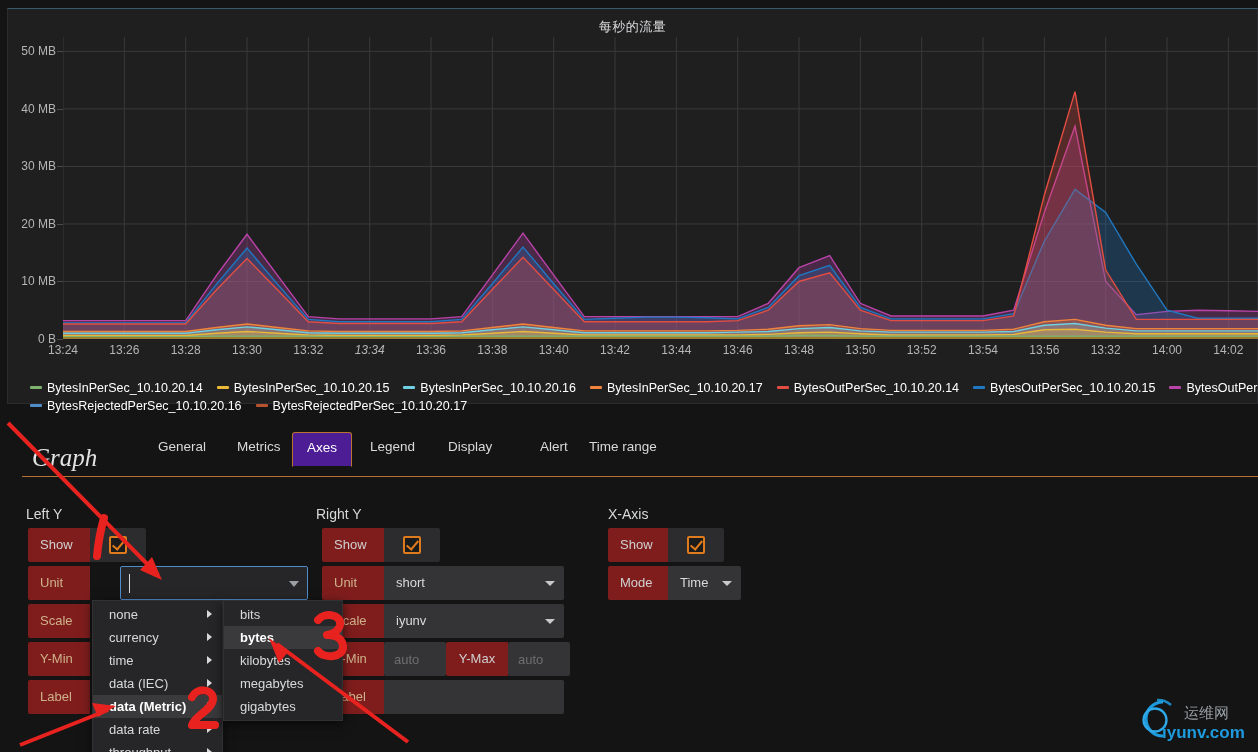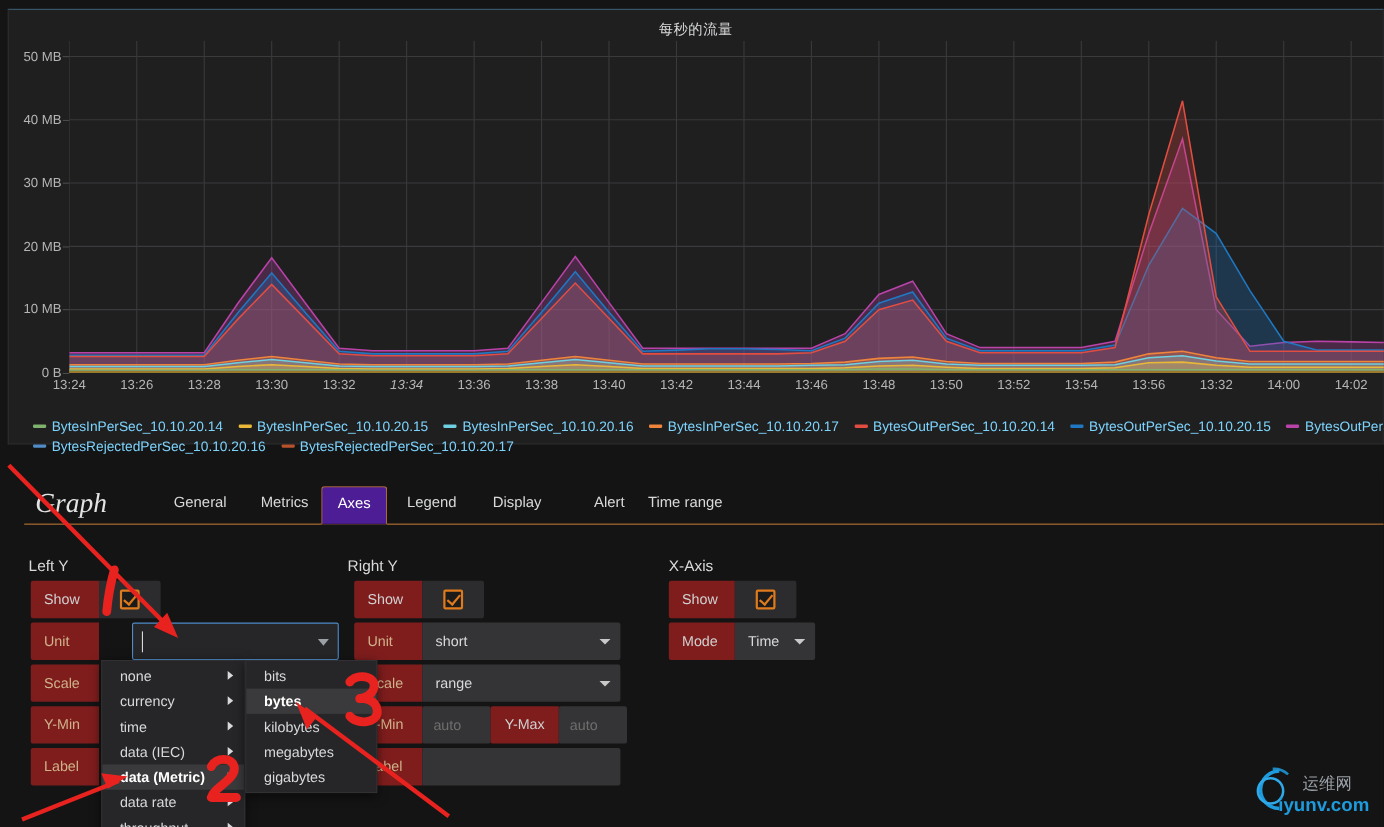--- a/index.html
+++ b/index.html
@@ -47,38 +47,38 @@
   .legend {
     position: absolute; left: 22px; top: 370px; width: 1240px;
     font-size: 12px; line-height: 18px; color: #d8d9da;
   }
   .legend-row { white-space: nowrap; overflow: hidden; height: 18px; }
   .legend-item { display: inline-block; margin-right: 14px; }
   .legend-swatch {
     display: inline-block; width: 12px; height: 3px; vertical-align: middle;
     margin-right: 5px; margin-bottom: 2px; border-radius: 1px;
   }
-  .legend-text { color: #7dd3fc; font-size: 12.5px; }
+  .legend-text { color: #ffffff; font-size: 12.5px; }
 
   
   .editor {
     position: absolute; left: 0; top: 432px; width: 1258px; height: 320px;
     background: #141414;
   }
   .tabbar {
     position: absolute; left: 22px; top: 0; width: 1236px; height: 45px;
     border-bottom: 1px solid #b87333;
   }
   .graph-word {
     position: absolute; left: 10px; top: 12px;
     font-family: "Liberation Serif", serif;
     font-style: italic; font-size: 25px; color: #e3e3e3;
   }
   .tab {
-    position: absolute; top: 10px; height: 35px; padding: 7px 14px 16px;
+    position: absolute; top: 0; height: 35px; padding: 7px 14px 16px;
     color: #d8d9da; font-size: 13.5px; cursor: pointer;
   }
   .tab.active {
     background: #4c1d95;
     border: 1px solid #b87333;
     border-bottom: 1px solid #141414;
     border-radius: 3px 3px 0 0;
     color: #fff;
   }
 
@@ -324,21 +324,21 @@
 
       <div class="row" style="left:322px; top:34px;">
         <span class="lbl plain" style="width:62px">Show</span><span class="ctl cbwrap"><span class="checkbox"></span></span>
       </div>
 
       <div class="row" style="left:322px; top:72px;">
         <span class="lbl" style="width:62px">Unit</span><span class="ctl sel" style="width:180px"><span>short</span><span class="caret"></span></span>
       </div>
 
       <div class="row" style="left:322px; top:110px;">
-        <span class="lbl" style="width:62px">Scale</span><span class="ctl sel" style="width:180px"><span>range</span><span class="caret"></span></span>
+        <span class="lbl" style="width:62px">Scale</span><span class="ctl sel" style="width:180px"><span>iyunv</span><span class="caret"></span></span>
       </div>
 
       <div class="row" style="left:322px; top:148px;">
         <span class="lbl" style="width:62px">Y-Min</span><input class="inputbox" style="width: 62px;" placeholder="auto"><span class="lbl plain" style="width:62px;text-align:center;padding:0">Y-Max</span><input class="inputbox" style="width: 62px;" placeholder="auto">
       </div>
 
       <div class="row" style="left:322px; top:186px;">
         <span class="lbl" style="width:62px">Label</span><input class="inputbox" style="width: 180px; border-radius: 0px 2px 2px 0px;">
       </div>
 

